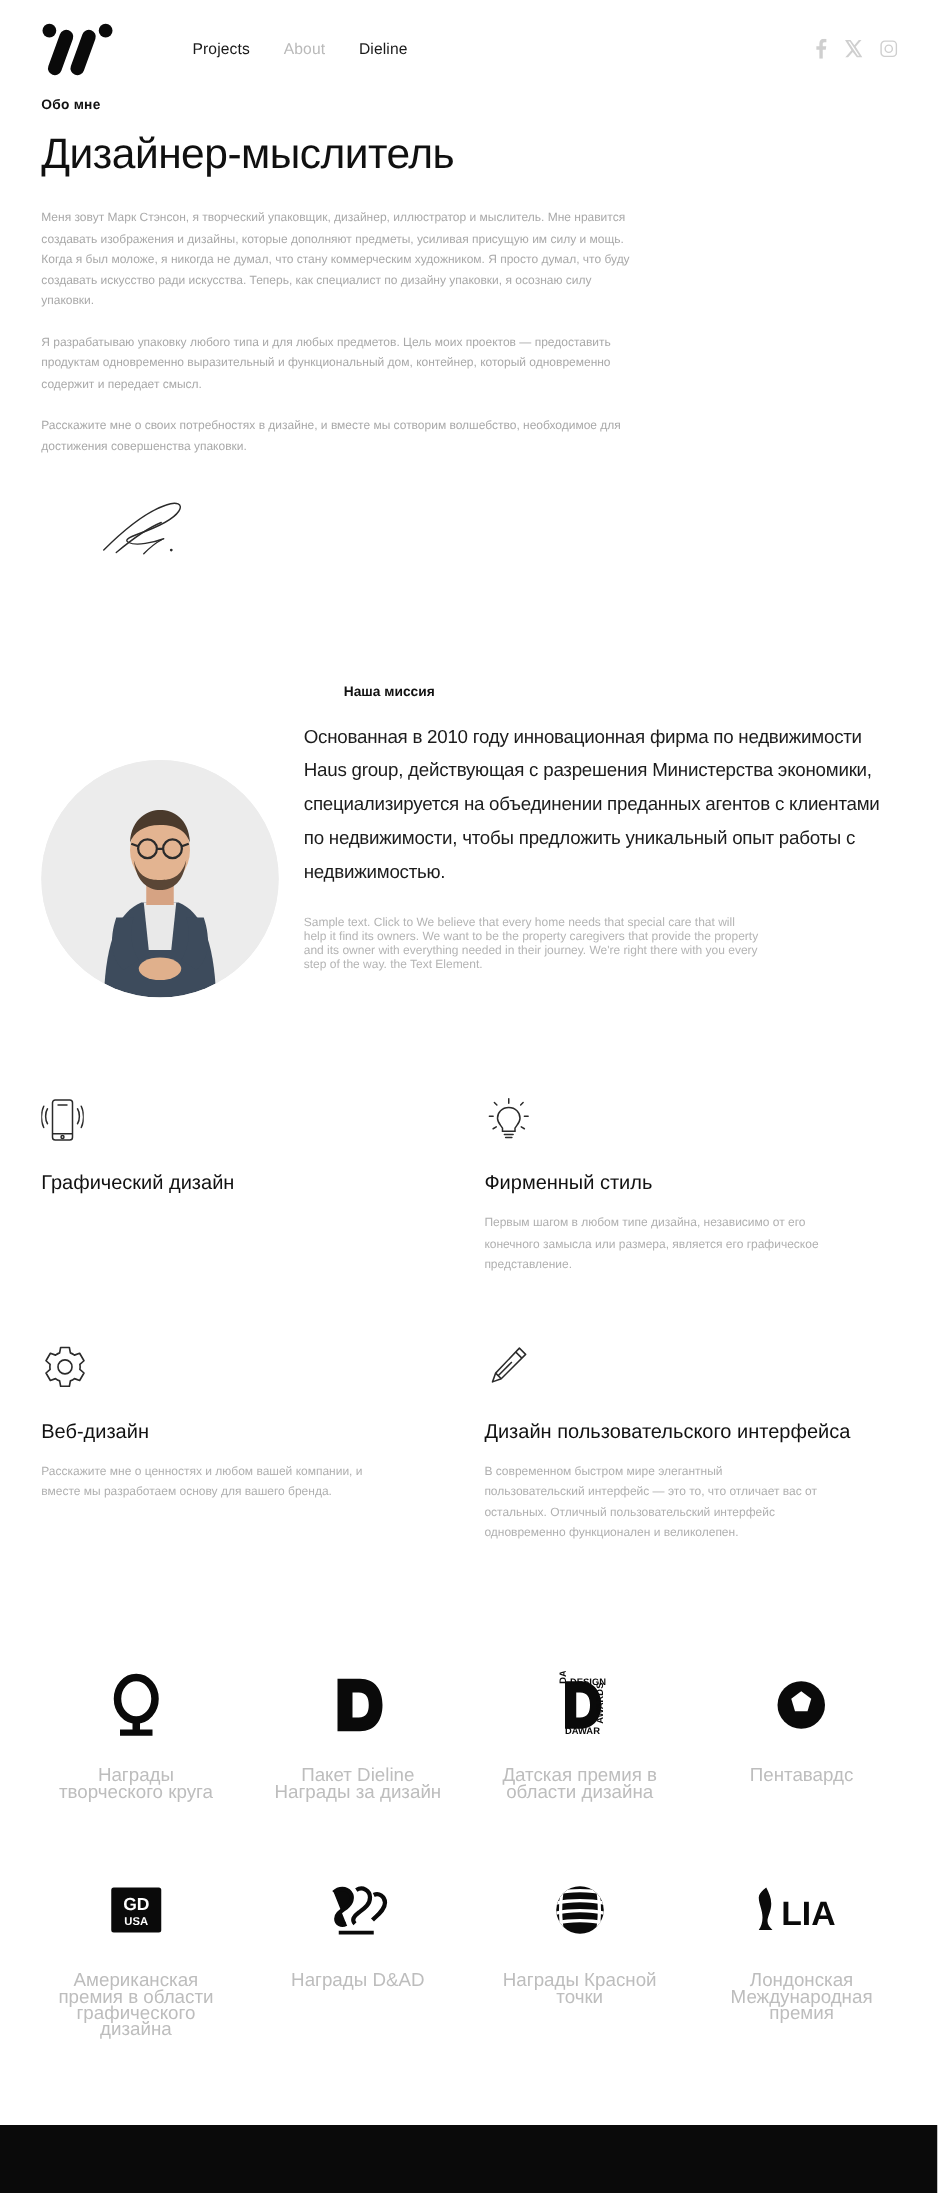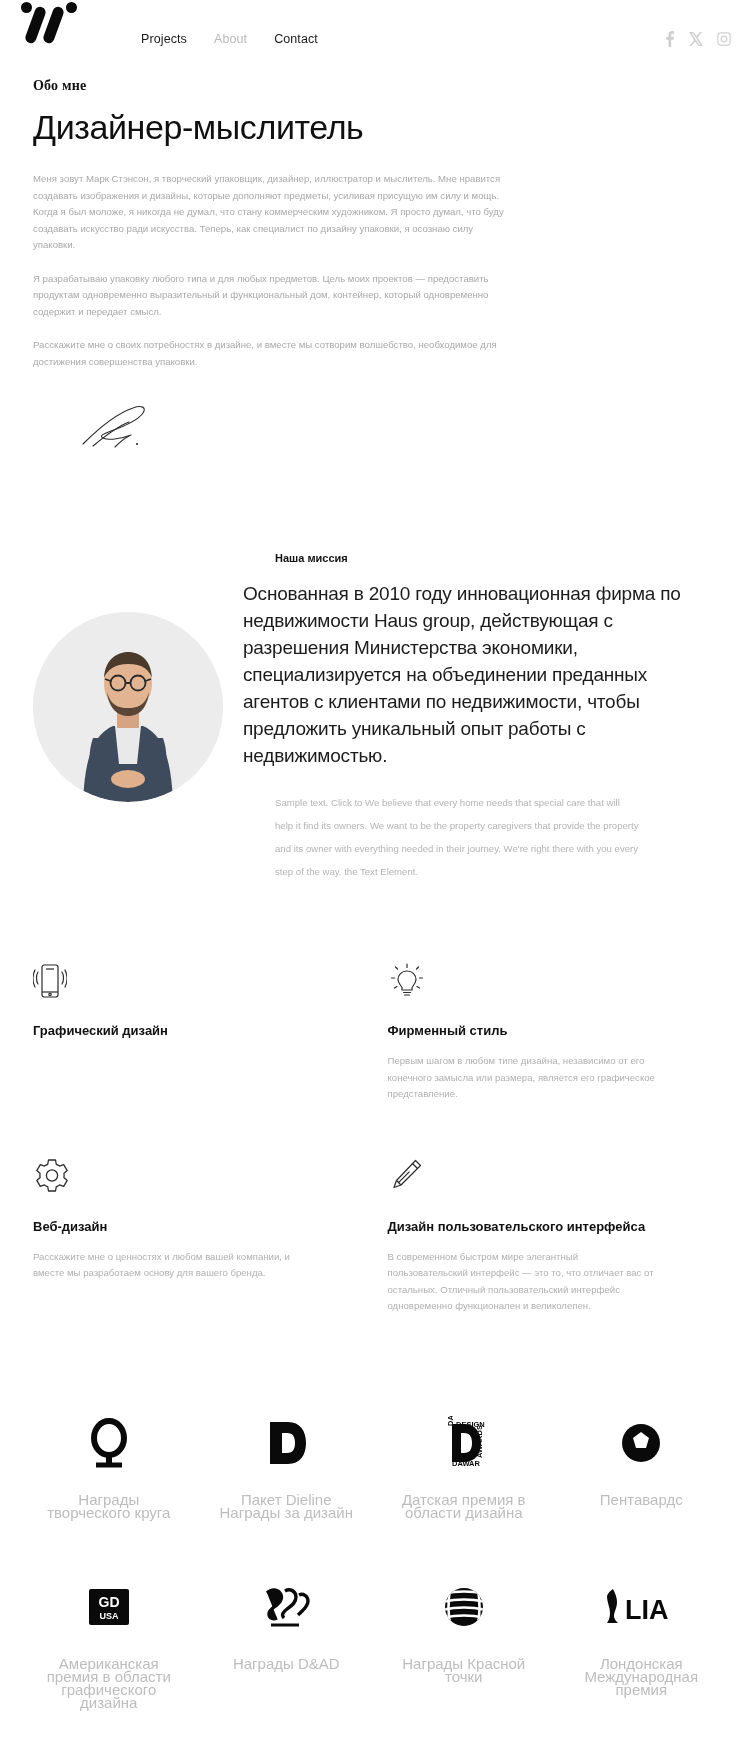--- a/index.html
+++ b/index.html
@@ -11,21 +11,22 @@
     width:750px;
     min-height:1754px;
     -webkit-font-smoothing:antialiased;
   }
   .page { width:750px; position:relative; }
 
   
   .header {
     height:78px;
     display:flex;
-    padding:0 19px;
+    align-items:center;
+    padding:0 32px;
   }
   .logo {
     width:62px; height:44px;
     position:relative;
     flex:0 0 auto;
   }
   .logo .bar {
     position:absolute;
     width:11px; height:38px;
     background:#0a0a0a;
@@ -64,26 +65,25 @@
     display:flex;
     align-items:center;
     gap:14px;
   }
   .social-top .si { color:#cfcfcf; display:flex; align-items:center; }
   .social-top svg { display:block; }
 
   
   .about { padding:0 33px; }
   .eyebrow {
-    font-size:14px;
+    font-size:11px;
     font-weight:bold;
     color:#111;
     letter-spacing:.2px;
     margin-bottom:14px;
-    font-family:Liberation Serif, serif;
   }
   h1.title {
     font-size:34px;
     font-weight:normal;
     letter-spacing:-.4px;
     color:#101010;
     margin-bottom:24px;
   }
   p.body {
     font-size:9.6px;
@@ -111,48 +111,47 @@
   }
   .mission-text { flex:1; padding-left:20px; }
   .mission-eyebrow {
     font-size:11px;
     font-weight:bold;
     color:#111;
     margin-bottom:16px;
     padding-left:32px;
   }
   .mission-head {
-    font-size:19px;
+    font-size:15px;
     line-height:27px;
     color:#1c1c1c;
     font-weight:normal;
     letter-spacing:-.2px;
     margin-bottom:22px;
   }
   .mission-sub {
     font-size:9.6px;
-    line-height:23px;
+    line-height:11px;
     color:#b4b4b4;
     max-width:365px;
-    margin-left:32px;
   }
 
   
   .services {
     padding:78px 33px 0 33px;
     display:grid;
     grid-template-columns:1fr 1fr;
     column-gap:25px;
     row-gap:54px;
   }
   .svc-icon { height:40px; margin-bottom:22px; color:#2b2b2b; }
   .svc-icon svg { display:block; }
   .svc-title {
-    font-size:13px;
-    font-weight:bold;
+    font-size:16px;
+    font-weight:normal;
     color:#111;
     margin-bottom:15px;
   }
   .svc-text {
     font-size:9.6px;
     line-height:16.5px;
     color:#b0b0b0;
     max-width:272px;
   }
 
@@ -195,21 +194,21 @@
     <div class="logo">
       <span class="dot d1"></span>
       <span class="bar b1"></span>
       <span class="bar b2"></span>
       <span class="dot d2"></span>
     </div>
 
     <nav class="nav">
       <a href="#">Projects</a>
       <a href="#" class="muted">About</a>
-      <a href="#">Contact</a>
+      <a href="#">Dieline</a>
     </nav>
 
     <div class="social-top">
       <span class="si">
         <svg width="11" height="16" viewBox="0 0 11 16" fill="currentColor">
             <path d="M7.2 16V8.7h2.4l.4-2.8H7.2V4.1c0-.8.2-1.4 1.4-1.4h1.5V.2C9.8.1 9 0 8 0 5.9 0 4.5 1.3 4.5 3.7v2.2H2.1v2.8h2.4V16h2.7z"></path>
           </svg>
       </span>
       <span class="si">
         <svg width="14" height="14" viewBox="0 0 16 16" fill="currentColor">

